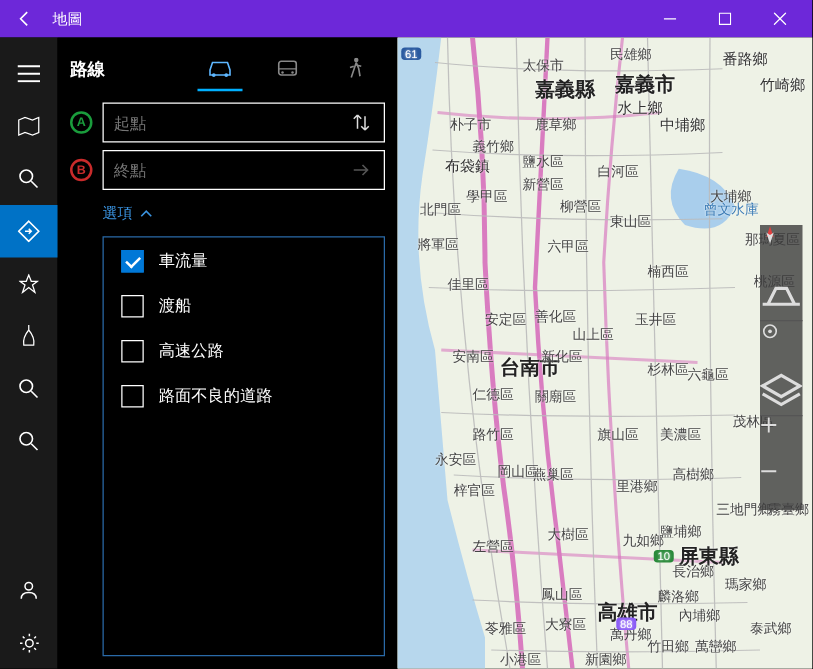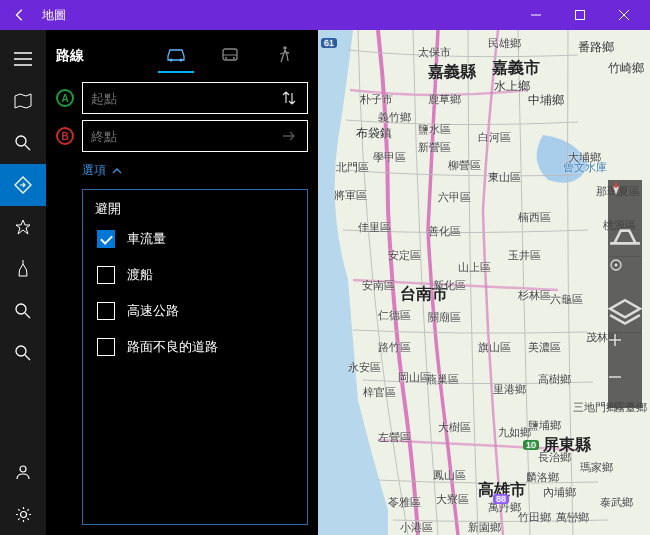--- a/index.html
+++ b/index.html
@@ -183,21 +183,20 @@
     </div>
 
     <div class="options-toggle">
       <span>選項</span>
       <svg width="10" height="6" viewBox="0 0 10 6">
           <path d="M1 5 L5 1 L9 5" stroke="#3a93e0" fill="none" stroke-width="1.3"></path>
         </svg>
     </div>
 
     <div class="avoid-box">
-      <div class="avoid-title">避開</div>
       <div id="avoid-list">
           <div class="check-row">
             <div class="cbox checked"></div>
             <div class="check-label">車流量</div>
           </div>
           <div class="check-row">
             <div class="cbox"></div>
             <div class="check-label">渡船</div>
           </div>
           <div class="check-row">
@@ -263,21 +262,21 @@
         <div class="map-label " style="left: 245px; top: 130px; color: rgb(59, 123, 181);">曾文水庫</div>
         <div class="map-label " style="left: 18px; top: 130px;">北門區</div>
         <div class="map-label " style="left: 55px; top: 120px;">學甲區</div>
         <div class="map-label " style="left: 170px; top: 140px;">東山區</div>
         <div class="map-label " style="left: 120px; top: 160px;">六甲區</div>
         <div class="map-label " style="left: 130px; top: 128px;">柳營區</div>
         <div class="map-label " style="left: 100px; top: 110px;">新營區</div>
         <div class="map-label " style="left: 16px; top: 158px;">將軍區</div>
         <div class="map-label " style="left: 200px; top: 180px;">楠西區</div>
         <div class="map-label " style="left: 40px; top: 190px;">佳里區</div>
-        <div class="map-label " style="left: 110px; top: 194px;">善化區</div>
+        <div class="map-label " style="left: 110px; top: 216px;">善化區</div>
         <div class="map-label " style="left: 190px; top: 218px;">玉井區</div>
         <div class="map-label " style="left: 285px; top: 188px;">桃源區</div>
         <div class="map-label " style="left: 278px; top: 154px;">那瑪夏區</div>
         <div class="map-label " style="left: 70px; top: 218px; text-align: right;">安定區</div>
         <div class="map-label " style="left: 140px; top: 230px;">山上區</div>
         <div class="map-label " style="left: 44px; top: 248px;">安南區</div>
         <div class="map-label " style="left: 115px; top: 248px;">新化區</div>
         <div class="map-label " style="left: 60px; top: 278px;">仁德區</div>
         <div class="map-label " style="left: 110px; top: 280px;">關廟區</div>
         <div class="map-label " style="left: 232px; top: 262px;">六龜區</div>

